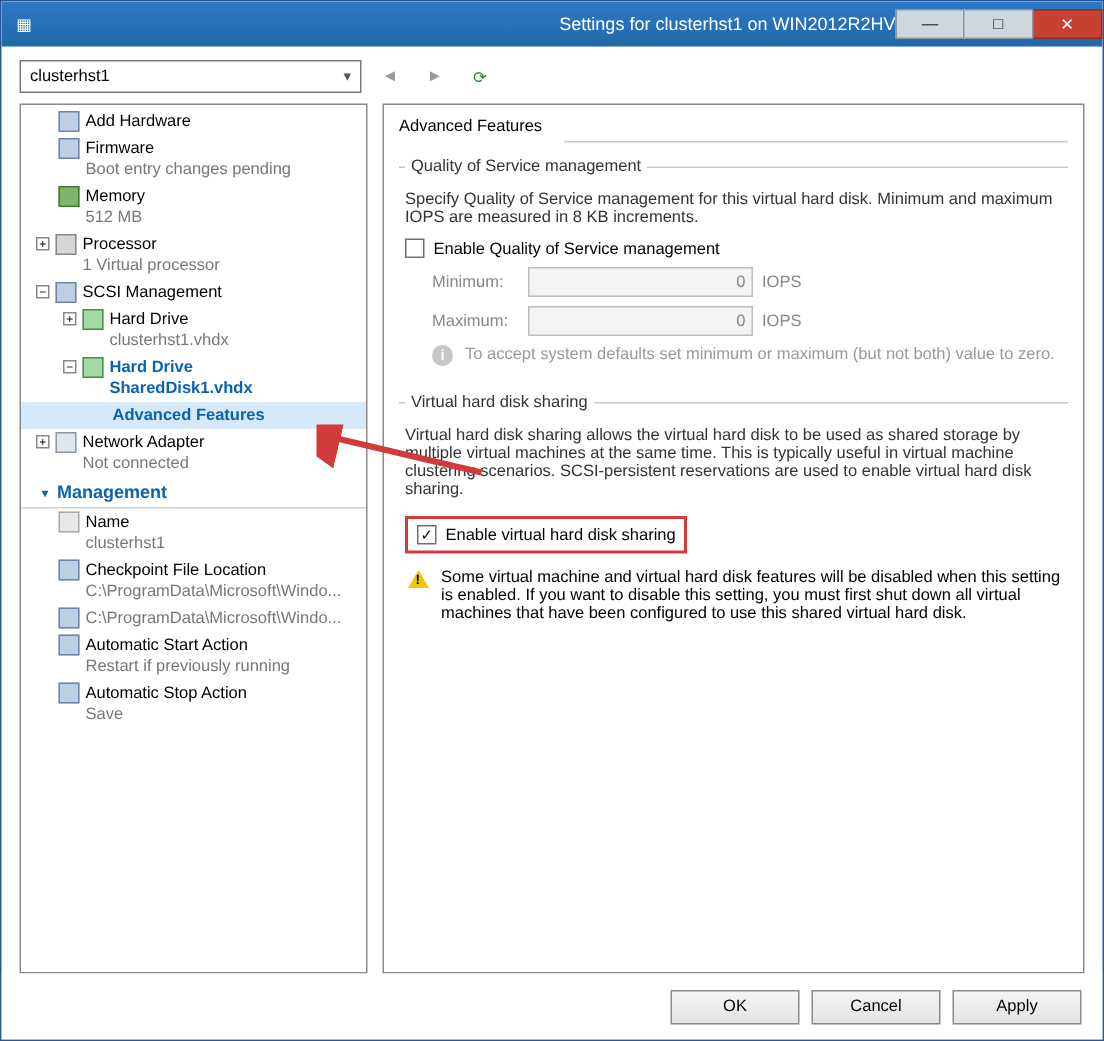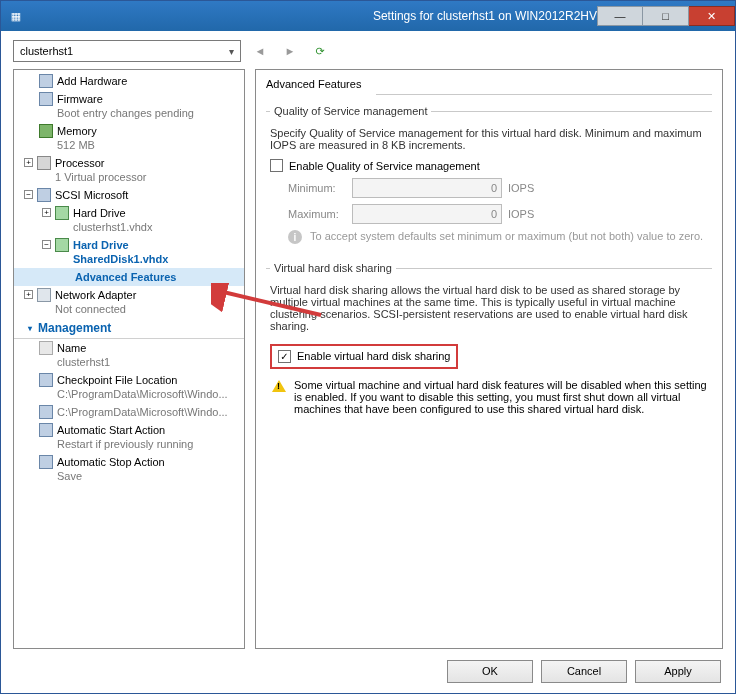--- a/index.html
+++ b/index.html
@@ -153,21 +153,21 @@
     display:flex;align-items:center;justify-content:flex-end;padding:0 4px;color:#888;
   }
   .unit{ color:#888;}
   .info-row{ display:flex; gap:8px; color:#999; margin:4px 0 0 18px;}
   .info-ico{
     width:14px;height:14px;border-radius:50%;background:#c6c6c6;color:#fff;display:inline-flex;align-items:center;justify-content:center;font-size:10px;font-weight:bold;
   }
   .red-box{
     border:2px solid #d23b3b;
     padding:4px 6px;
-    display:inline-flex; align-items:flex-start; gap:6px;
+    display:inline-flex; align-items:center; gap:6px;
     margin:4px 0 8px 0;
   }
   .chk.checked::after{content:"✓";color:#000;}
   .warn-row{ display:flex; gap:8px; margin:2px 0 0 2px;}
   .warn-ico{
     width:0;height:0;
     border-left:7px solid transparent;
     border-right:7px solid transparent;
     border-bottom:12px solid #f1c40f;
     position:relative; margin-top:1px;
@@ -263,21 +263,21 @@
              <div class="nsub">1 Virtual processor</div>
           </div>
         </div>
     </div>
 
     <div class="node lvl1">
       <div class="node-row">
           <span class="expander">−</span>
           <span class="nicon"></span>
         <div>
-            <div class="ntitle">SCSI Microsoft</div>
+            <div class="ntitle">SCSI Management</div>
           </div>
         </div>
     </div>
 
     <div class="node lvl2">
       <div class="node-row">
           <span class="expander">+</span>
           <span class="nicon disk"></span>
         <div>
             <div class="ntitle">Hard Drive</div>

